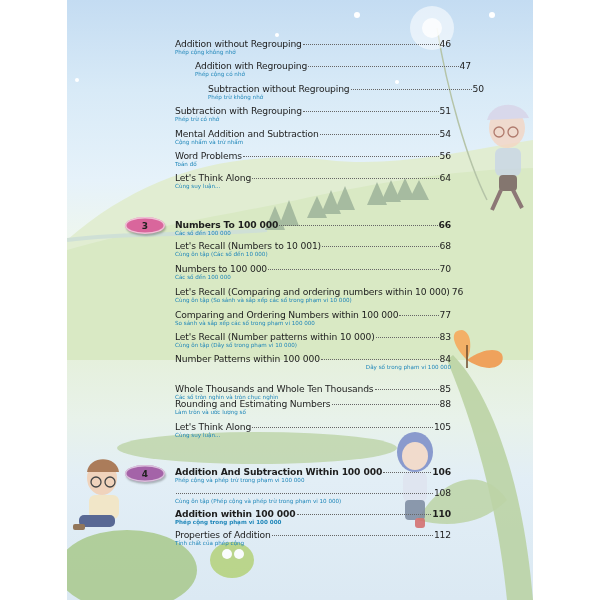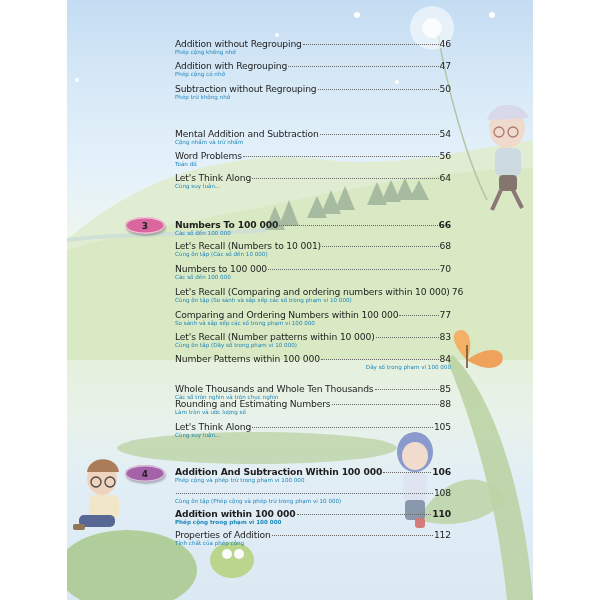--- a/index.html
+++ b/index.html
@@ -111,35 +111,43 @@
   <div class="toc">
 
     <div class="entry" style="top:38px;">
       <div class="line">
           <span class="title">Addition without Regrouping</span>
           <span class="dots"></span>
           <span class="page-num">46</span>
         </div>
       <div class="sub">Phép cộng không nhớ</div>
     </div>
-    <div class="entry" style="top:60px;">
+    <div class="entry" style="top:60px;margin-left:20px;">
       <div class="line">
           <span class="title">Addition with Regrouping</span>
           <span class="dots"></span>
           <span class="page-num">47</span>
         </div>
       <div class="sub">Phép cộng có nhớ</div>
     </div>
-    <div class="entry" style="top:83px;">
+    <div class="entry" style="top:83px;margin-left:33px;">
       <div class="line">
           <span class="title">Subtraction without Regrouping</span>
           <span class="dots"></span>
           <span class="page-num">50</span>
         </div>
       <div class="sub">Phép trừ không nhớ</div>
+    </div>
+    <div class="entry" style="top:105px;">
+      <div class="line">
+          <span class="title">Subtraction with Regrouping</span>
+          <span class="dots"></span>
+          <span class="page-num">51</span>
+        </div>
+      <div class="sub">Phép trừ có nhớ</div>
     </div>
     <div class="entry" style="top:128px;">
       <div class="line">
           <span class="title">Mental Addition and Subtraction</span>
           <span class="dots"></span>
           <span class="page-num">54</span>
         </div>
       <div class="sub">Cộng nhẩm và trừ nhẩm</div>
     </div>
     <div class="entry" style="top:150px;">

